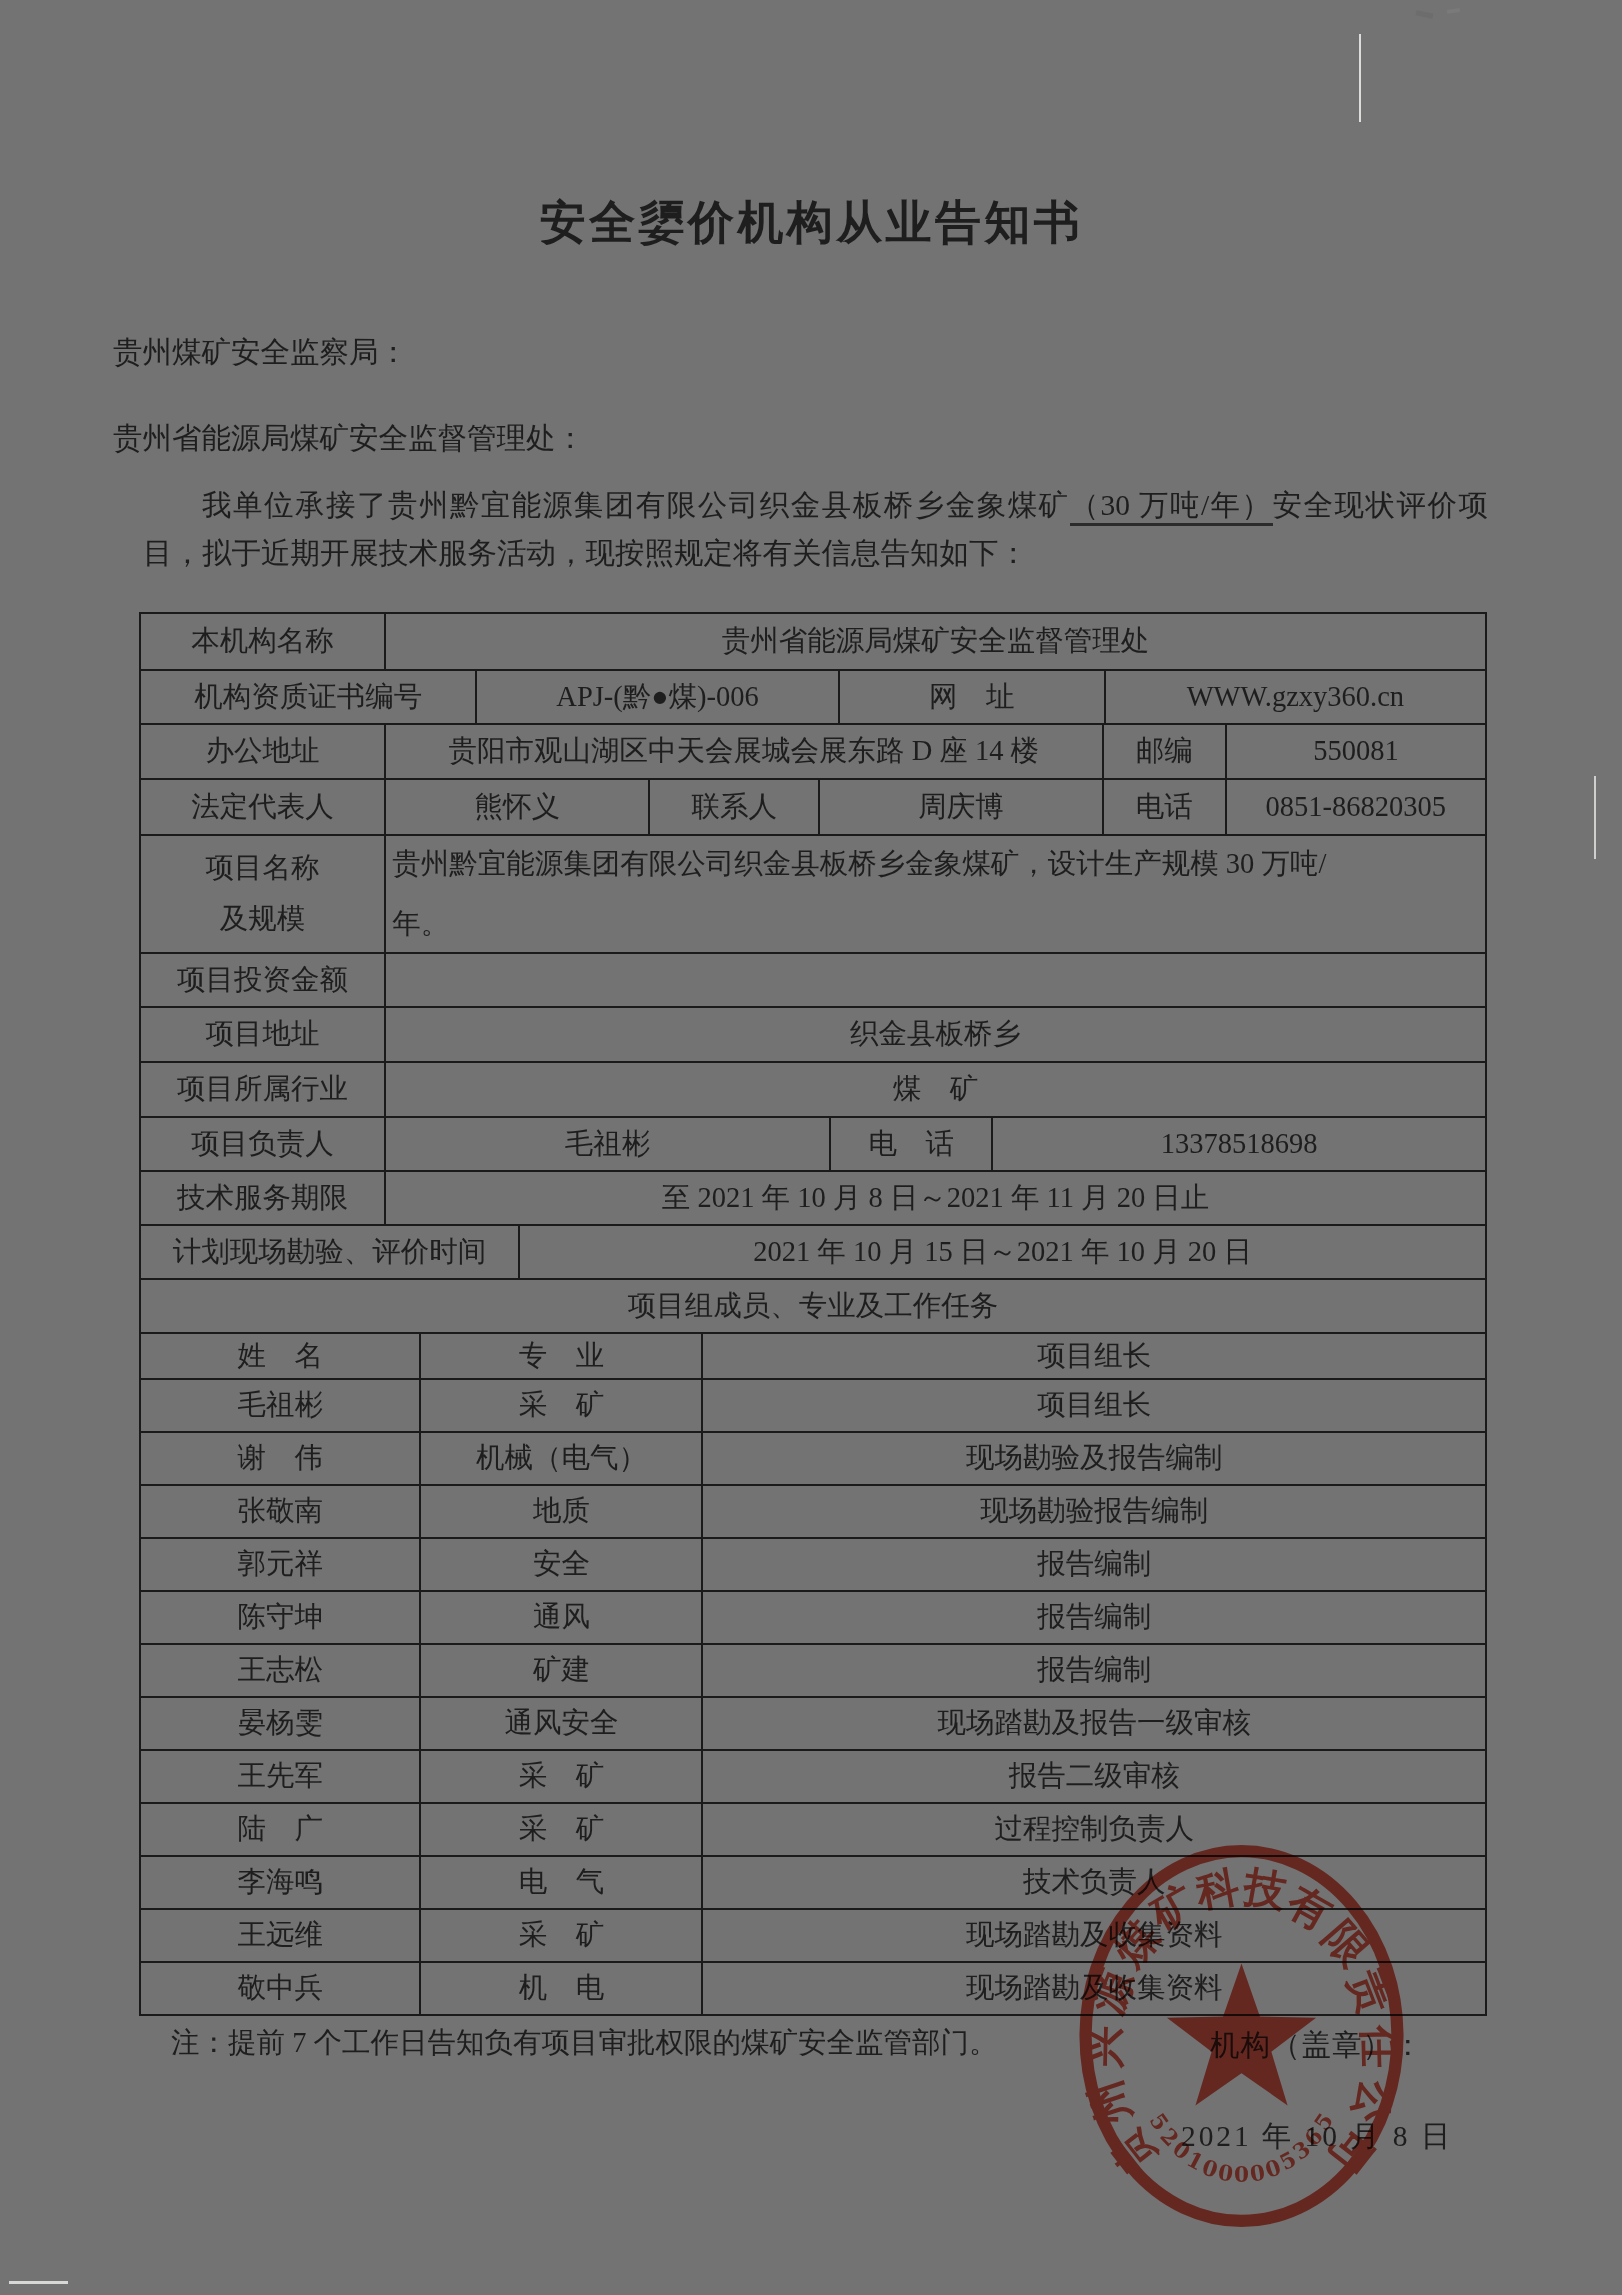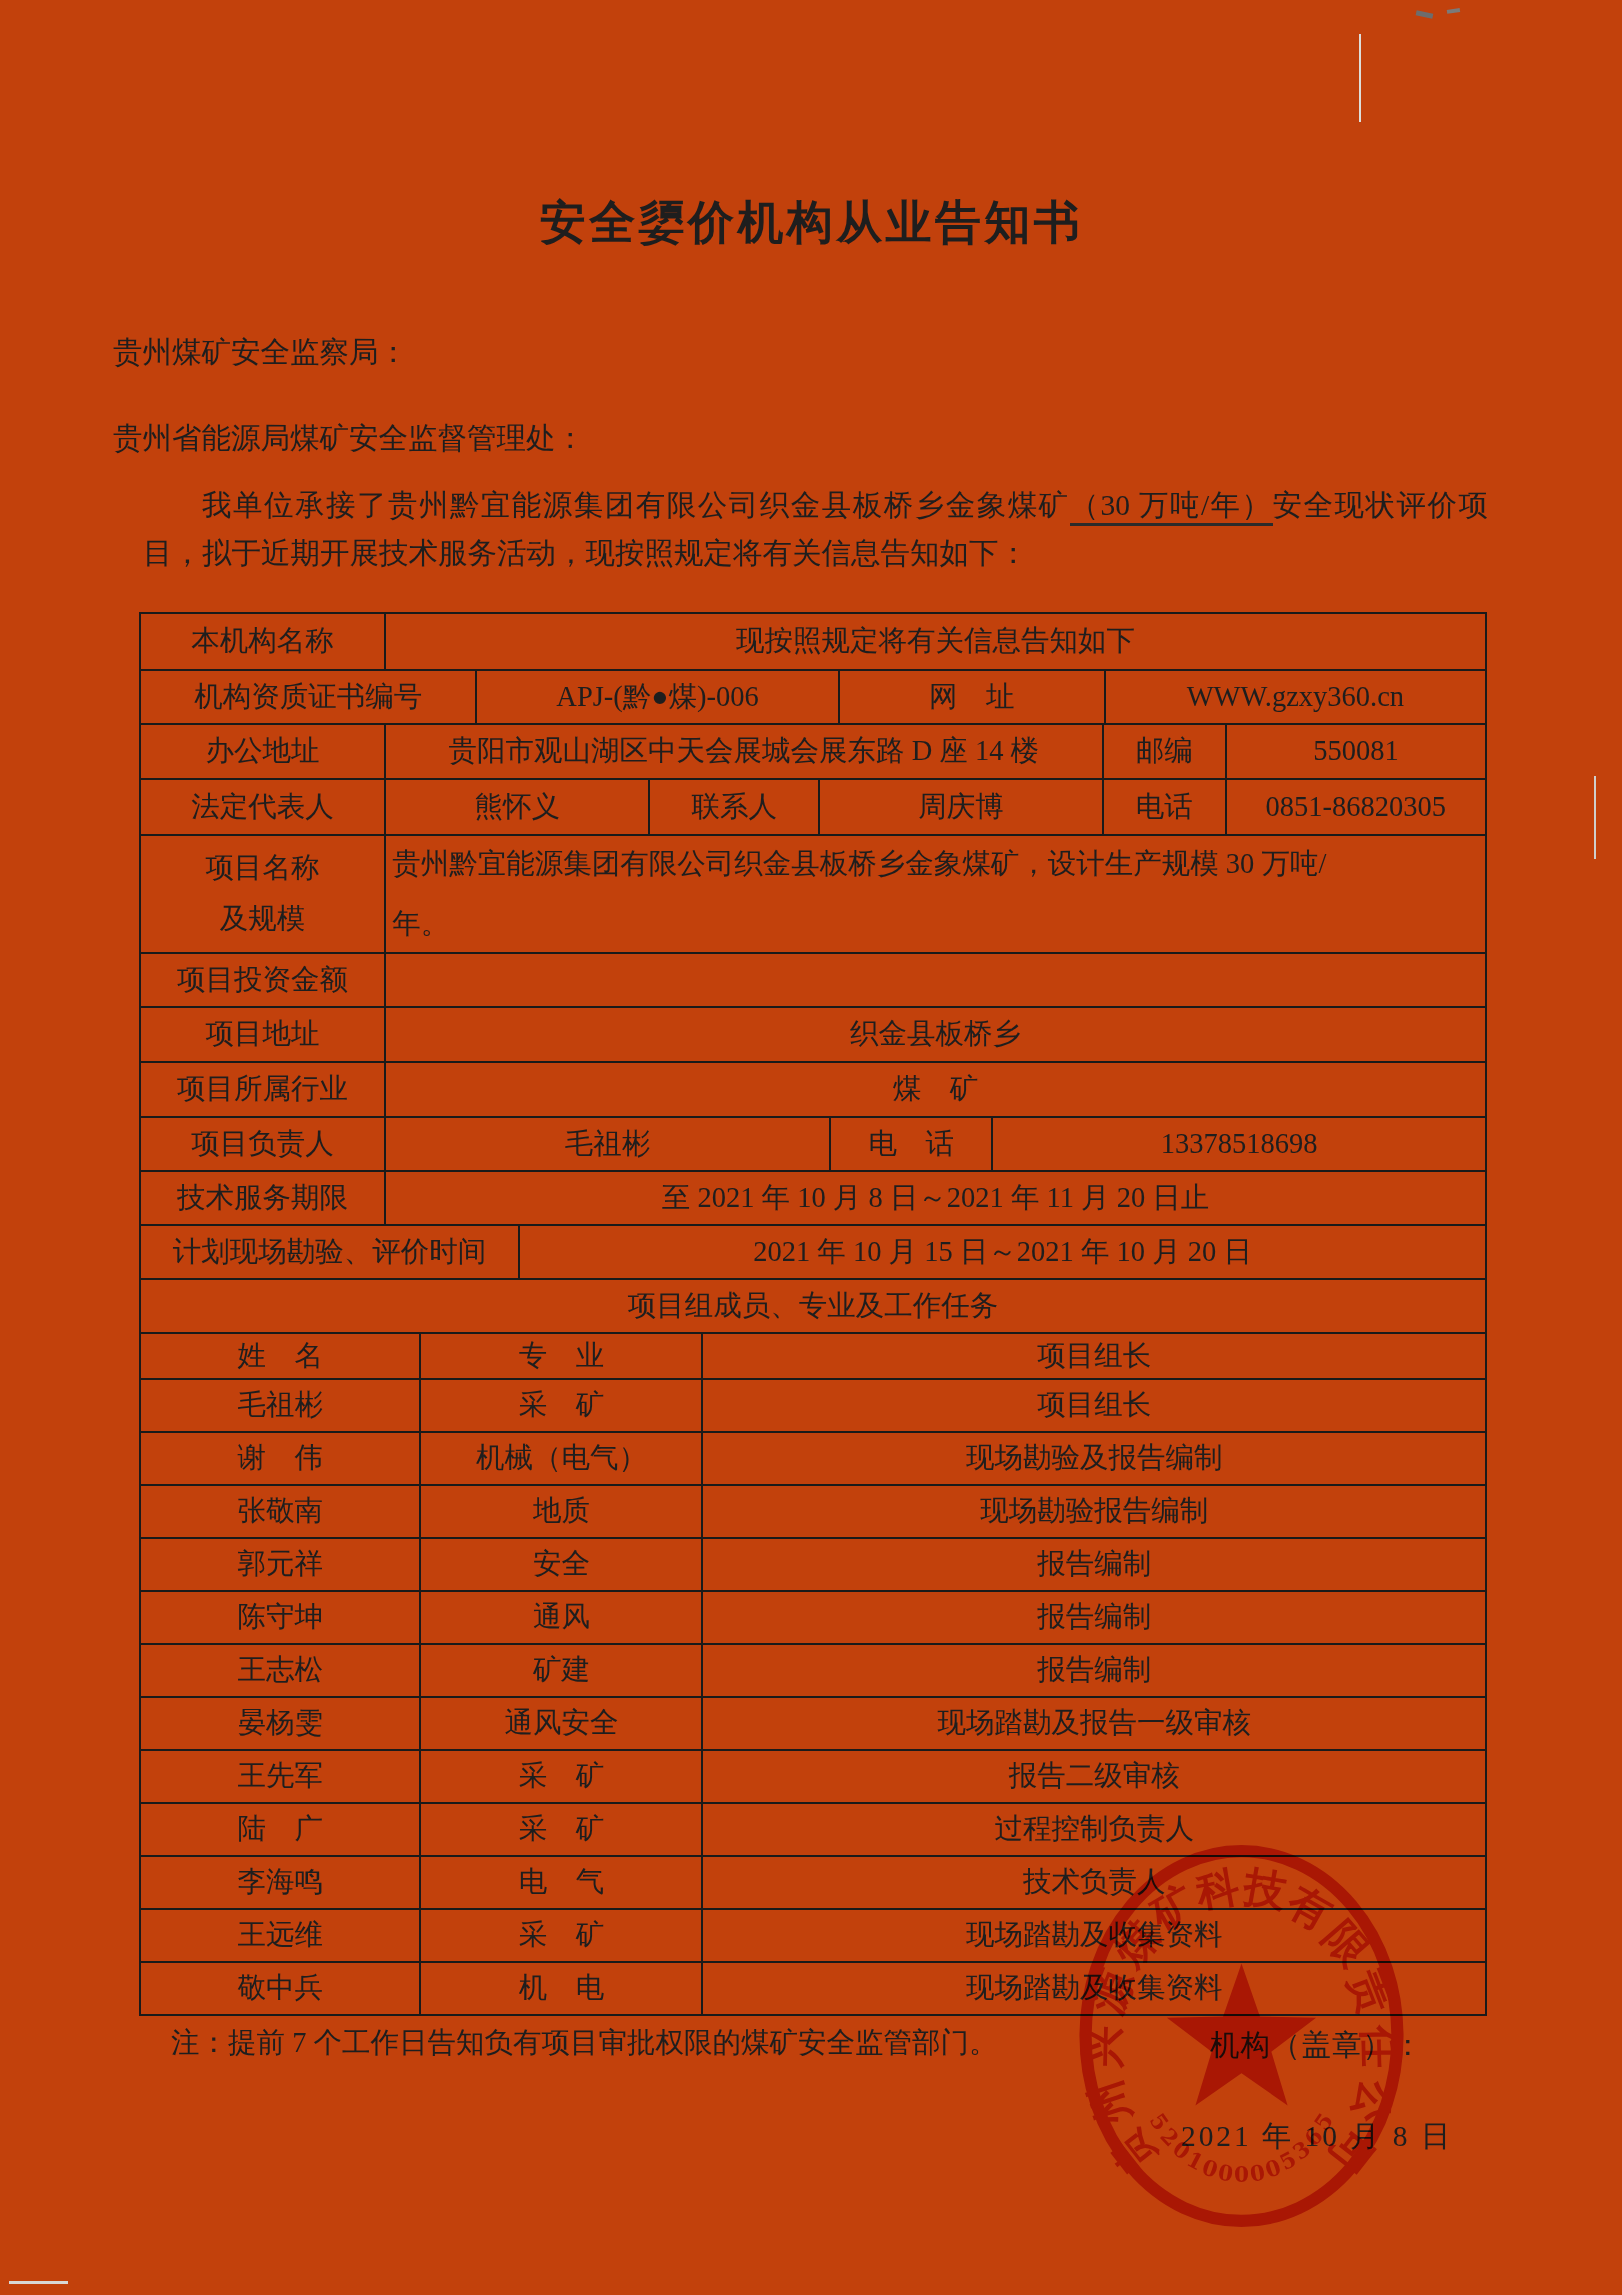--- a/index.html
+++ b/index.html
@@ -1,20 +1,20 @@
 <!DOCTYPE html>
 <html style="--stamp-color: #d9402e;font-size:7.9px"><head>
 <meta charset="utf-8">
 <style>
   :root{ --stamp-color:#d9402e; --ink:#1e1e1e; --line:#1a1a1a; }
   html,body{margin:0;padding:0;}
   body{background:#e8e8e8;}
   .page{
     position:relative; width:1623px; height:2295px; overflow:hidden;
-    background:#c2410c; color:var(--ink);
+    background:#737373; color:var(--ink);
     font-family:"Liberation Serif","DejaVu Serif",serif;
   }
   .doc-title{
     padding-top:195px; text-align:center;
     font-family:"DejaVu Sans","Liberation Sans",sans-serif;
     font-size:46px; font-weight:700; letter-spacing:3.4px; line-height:54px;
   }
   .salutation{ margin-left:113px; font-size:29.5px; line-height:35px; }
   .salutation1{ margin-top:86px; }
   .salutation2{ margin-top:51px; }
@@ -66,21 +66,21 @@
 
   <div class="intro">
     <div class="intro-line1"><span>我单位承接了贵州黔宜能源集团有限公司织金县板桥乡金象煤矿</span><span class="uline">（30 万吨/年）</span><span>安全现状评价项</span></div>
     <div class="intro-line2">目，拟于近期开展技术服务活动，现按照规定将有关信息告知如下：</div>
   </div>
 
   <div class="itable">
 
     <div class="trow" style="height:55px">
       <div class="cell" style="width:18.09%">本机构名称</div>
-      <div class="cell" style="width:81.91%">现按照规定将有关信息告知如下</div>
+      <div class="cell" style="width:81.91%">贵州省能源局煤矿安全监督管理处</div>
     </div>
 
     <div class="trow" style="height:54px">
       <div class="cell" style="width:24.88%">机构资质证书编号</div>
       <div class="cell" style="width:26.96%">APJ-(黔●煤)-006</div>
       <div class="cell" style="width:19.80%">网　址</div>
       <div class="cell" style="width:28.36%">WWW.gzxy360.cn</div>
     </div>
 
     <div class="trow" style="height:55px">

